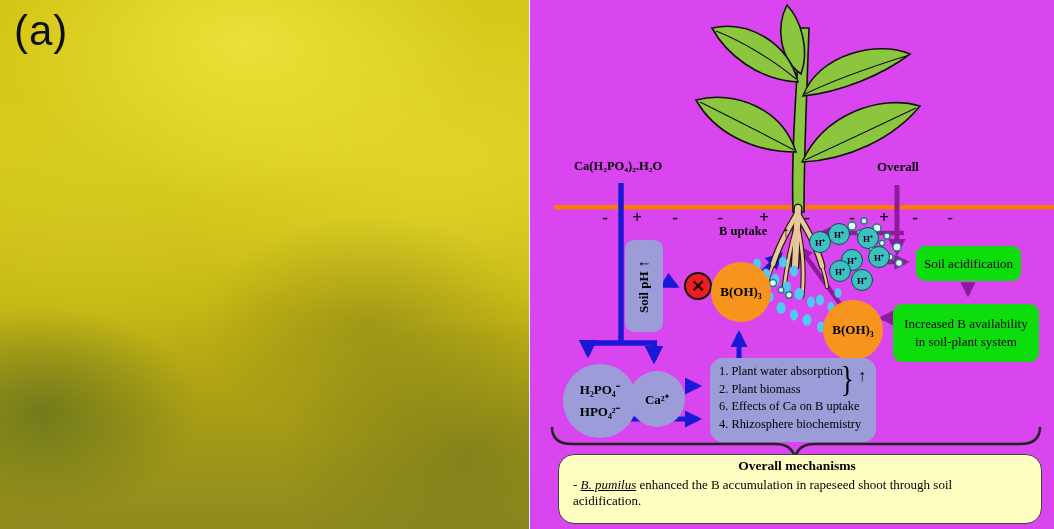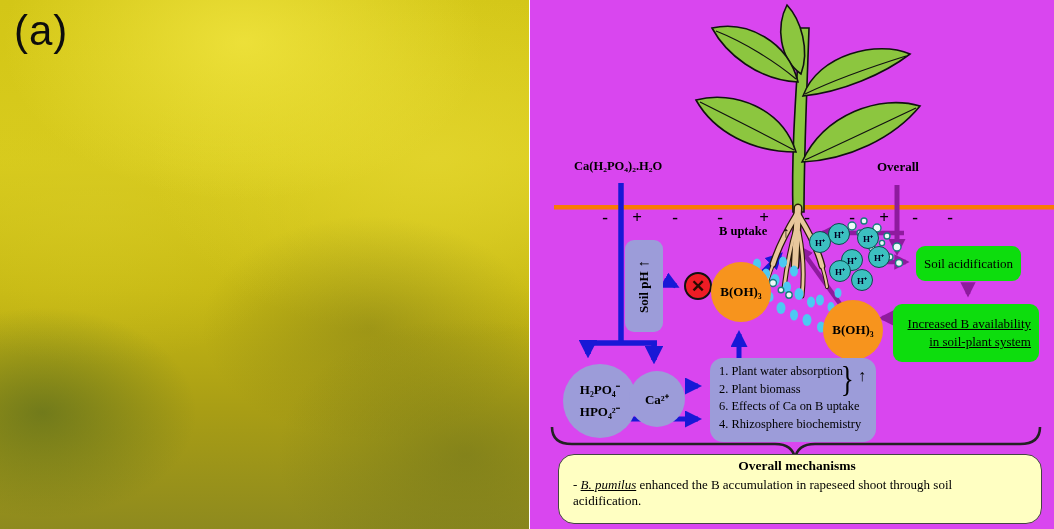--- a/index.html
+++ b/index.html
@@ -61,21 +61,21 @@
   .boh3-2{left:293px;top:300px;width:60px;height:60px;}
   .hplus{background:var(--teal);border:1.6px solid #0c4a4a;width:22px;height:22px;
     font-size:9px;font-weight:bold;color:#002;}
   .ion{background:var(--lavender);font-weight:bold;color:#000;}
   .ion1{left:33px;top:364px;width:74px;height:74px;font-size:13px;line-height:1.7;flex-direction:column;}
   .ion2{left:99px;top:371px;width:56px;height:56px;font-size:13px;}
 
   .greenbox{position:absolute;background:var(--green);border-radius:9px;color:#000;
     display:flex;align-items:center;justify-content:center;text-align:right;font-size:13px;}
   .green1{left:386px;top:246px;width:105px;height:35px;}
-  .green2{left:363px;top:304px;width:146px;height:58px;padding:19px 8px;text-align:right;line-height:1.35;text-decoration:underline;}
+  .green2{left:363px;top:304px;width:146px;height:58px;padding:19px 8px;text-align:center;line-height:1.35;}
 
   .mechbox{position:absolute;left:180px;top:358px;width:166px;height:84px;background:var(--lavender);
     border-radius:13px;padding:5px 6px 4px 9px;font-size:12.4px;line-height:1.42;color:#000;}
   .mechbox .row{white-space:nowrap;}
   .mech-brace{position:absolute;left:129px;top:-3px;font-size:34px;font-weight:400;
     transform:scale(.8,1.05);color:#000;}
   .mech-arrow{position:absolute;left:148px;top:7px;font-size:16px;font-weight:bold;color:#000;}
 
   .yellowbox{position:absolute;left:28px;top:454px;width:484px;height:70px;background:var(--yellow);
     border:1.6px solid #444;border-radius:16px;padding:3px 20px 0 14px;color:#000;}

